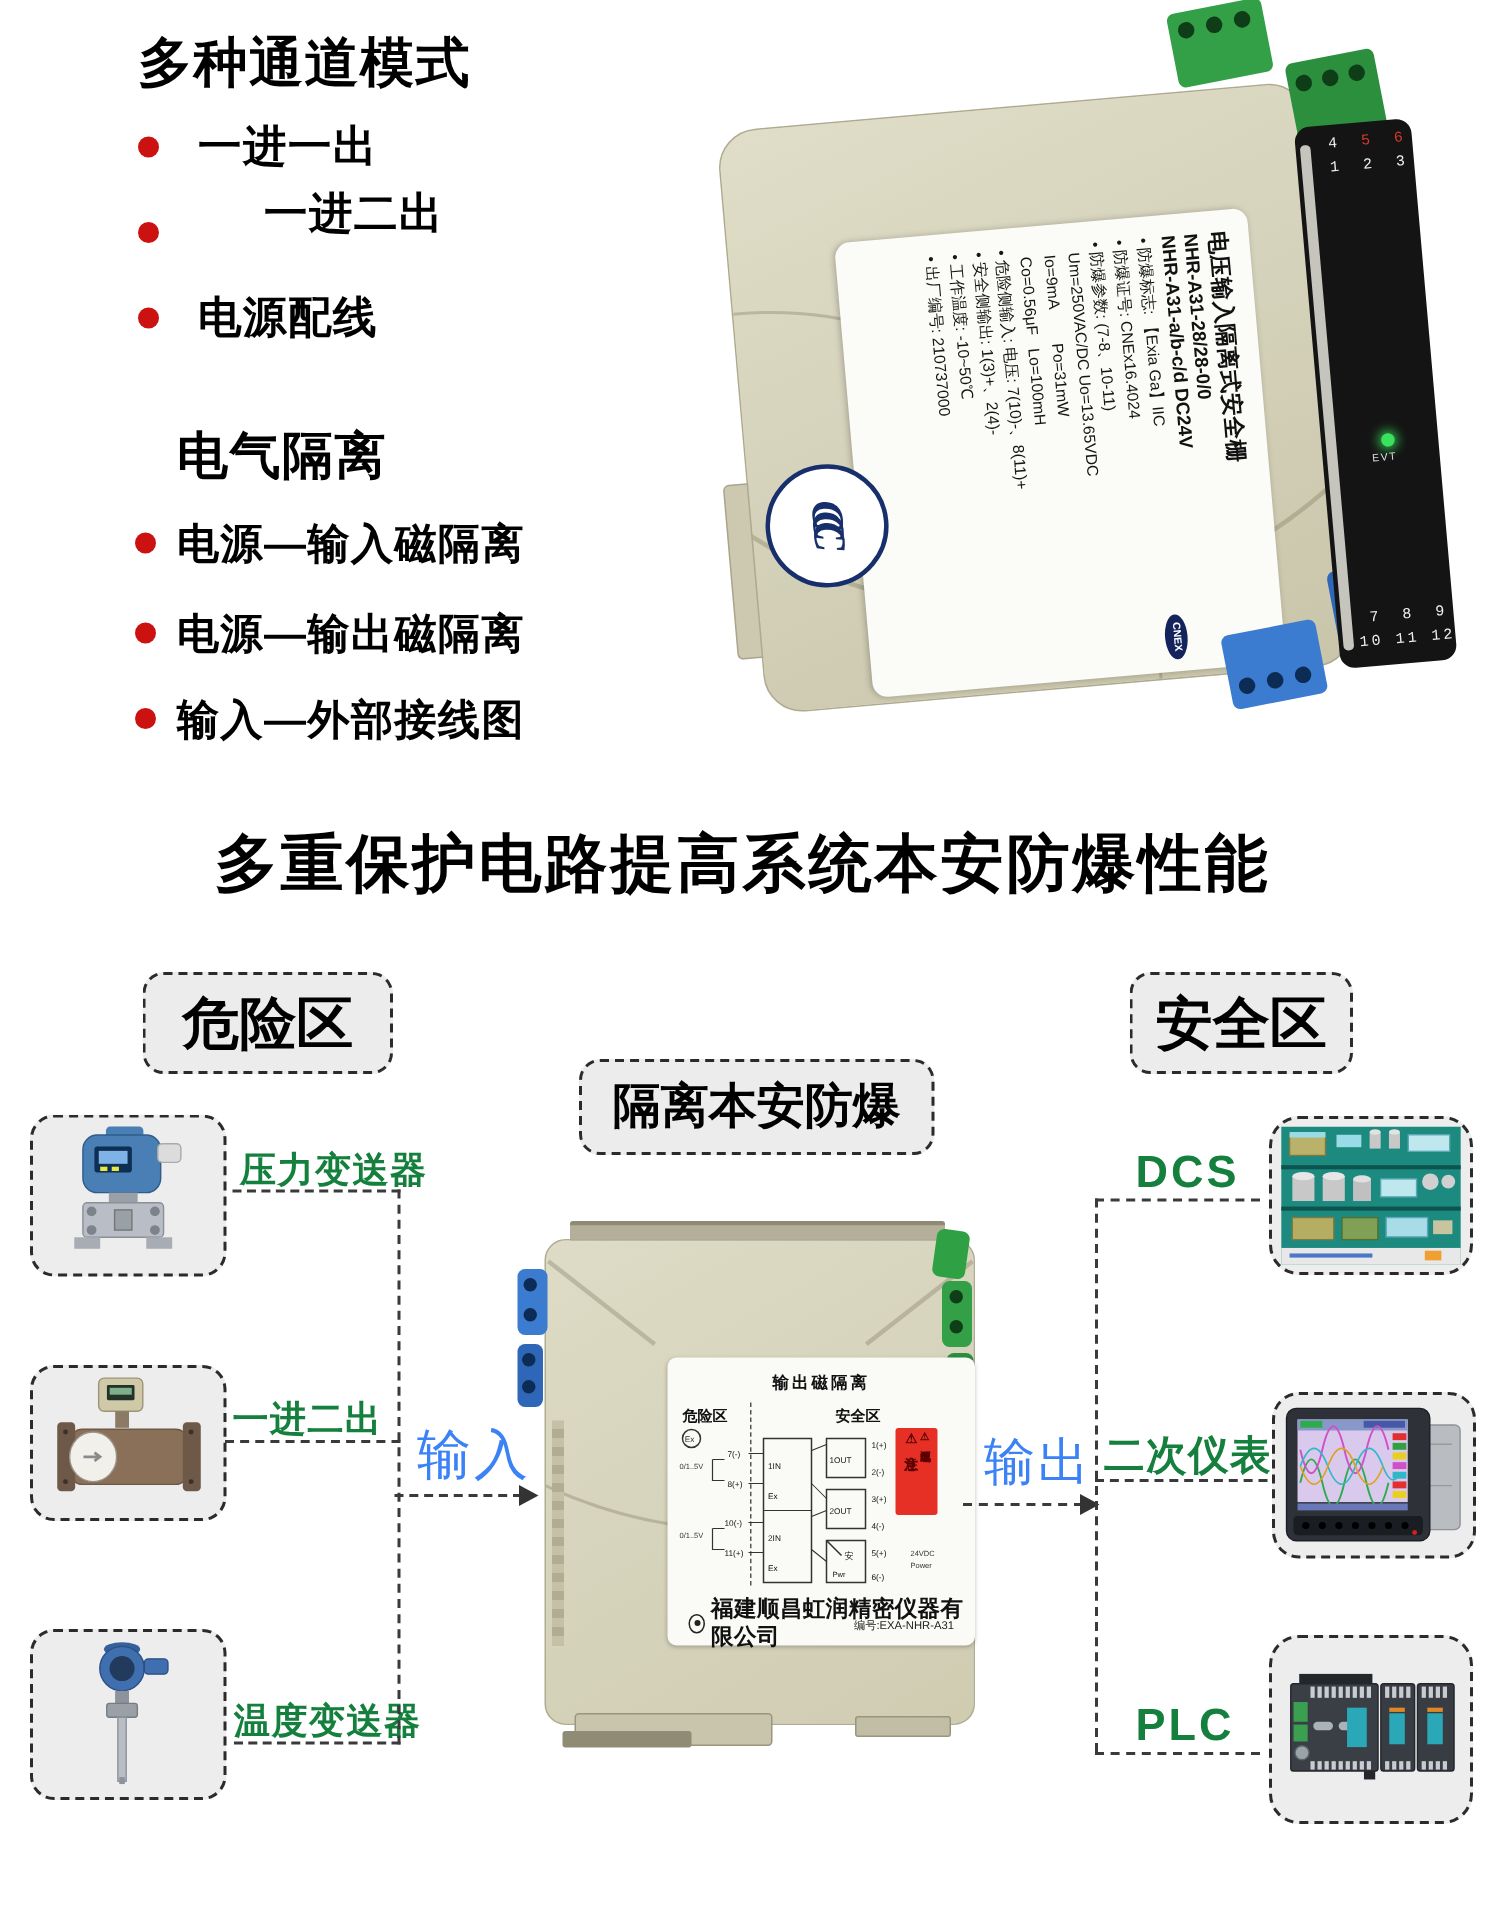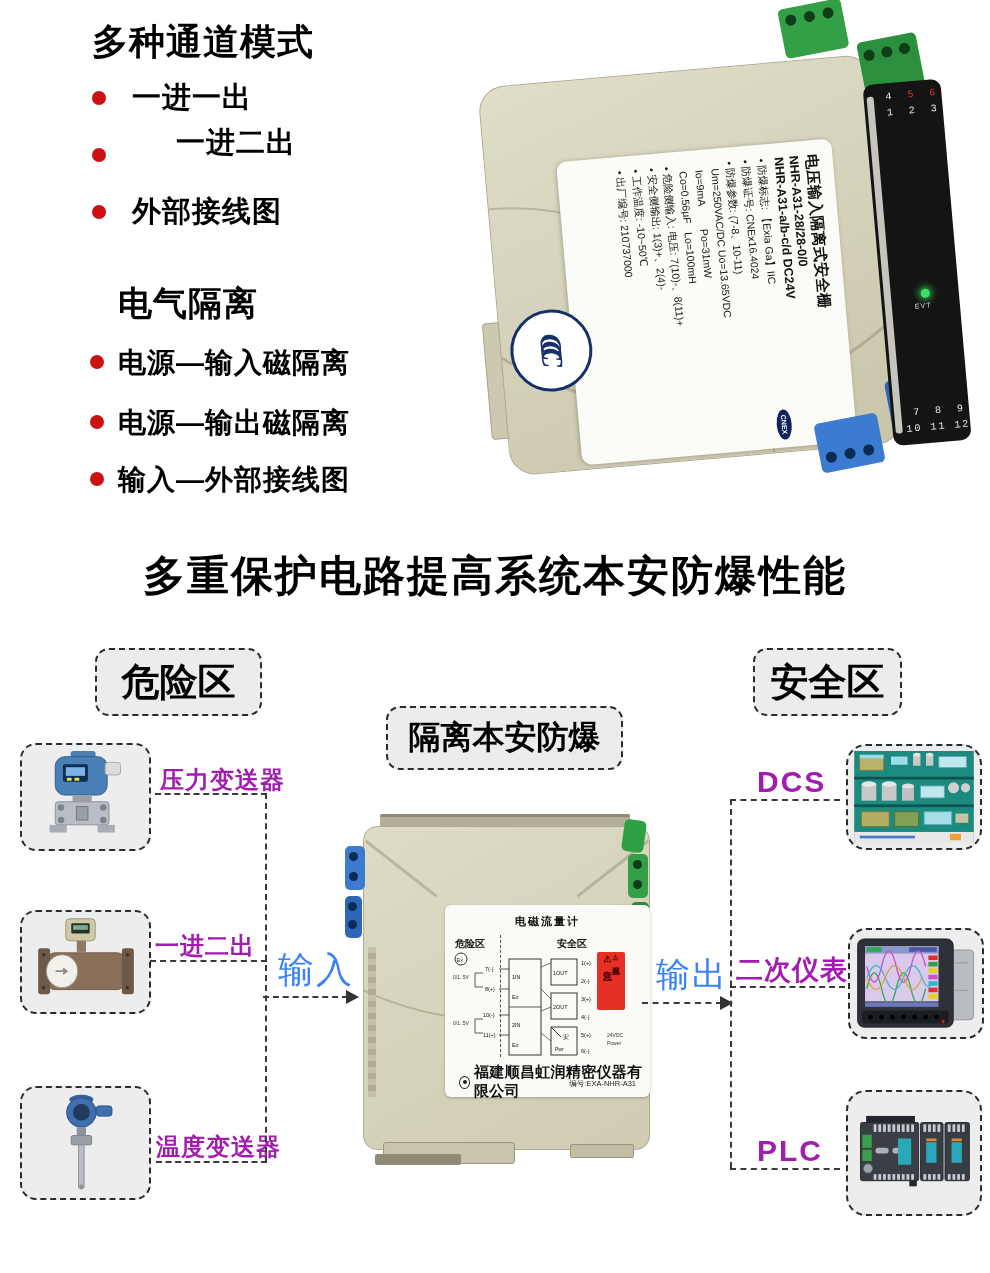--- a/index.html
+++ b/index.html
@@ -11,21 +11,21 @@
   .feat-item{font-size:29px;font-weight:700;color:#000;letter-spacing:1px;}
   .dot{width:14px;height:14px;border-radius:50%;background:#cc1111;}
   
   .headline{width:100%;text-align:center;font-size:42px;font-weight:700;letter-spacing:2px;color:#000;}
   
   .zone-box{background:#ececec;border:2px dashed #2b2b2b;border-radius:14px;
             display:flex;align-items:center;justify-content:center;font-weight:700;color:#000;}
   
   .card{background:#ededed;border:2px dashed #2b2b2b;border-radius:16px;
         display:flex;align-items:center;justify-content:center;overflow:hidden;}
-  .dev-label{font-weight:700;color:#a21caf;letter-spacing:1px;}
+  .dev-label{font-weight:700;color:#15803d;letter-spacing:1px;}
   .dash-h{border-top:2px dashed #3a3a3a;height:0;}
   .dash-v{border-left:2px dashed #3a3a3a;width:0;}
   .arrow-word{font-size:36px;font-weight:400;color:#3b82f6;letter-spacing:2px;}
   .arrow-head{width:0;height:0;border-left:13px solid #333;border-top:7px solid transparent;border-bottom:7px solid transparent;}
   
   #photo1{transform:rotate(-5deg);}
   .body1{background:linear-gradient(160deg,#e0ddc8 0%,#d6d3bc 45%,#c9c5aa 100%);
          border:1px solid #aeaa90;border-radius:26px;overflow:hidden;}
   .seam{border:3px solid rgba(110,105,80,.30);border-radius:50%;background:transparent;}
   .plabel{background:#fbfbf7;border-radius:10px;box-shadow:0 1px 4px rgba(0,0,0,.25);
@@ -65,21 +65,21 @@
 
 <div id="page">
 
   <div class="abs feat-title" style="left:92px;top:18px;">多种通道模式</div>
 
   <div class="abs dot" style="left:92px;top:91px;"></div>
   <div class="abs feat-item" style="left:132px;top:78px;">一进一出</div>
   <div class="abs dot" style="left:92px;top:148px;"></div>
   <div class="abs feat-item" style="left:130px;top:123px;margin-left:46px;">一进二出</div>
   <div class="abs dot" style="left:92px;top:205px;"></div>
-  <div class="abs feat-item" style="left:132px;top:192px;">外部接线图</div>
+  <div class="abs feat-item" style="left:132px;top:192px;">电源配线</div>
 
   <div class="abs feat-title" style="left:118px;top:281px;font-size:34px;">电气隔离</div>
 
   <div class="abs dot" style="left:90px;top:355px;"></div>
   <div class="abs feat-item" style="left:118px;top:344px;font-size:28px;">电源—输入磁隔离</div>
   <div class="abs dot" style="left:90px;top:415px;"></div>
   <div class="abs feat-item" style="left:118px;top:404px;font-size:28px;">电源—输出磁隔离</div>
   <div class="abs dot" style="left:90px;top:472px;"></div>
   <div class="abs feat-item" style="left:118px;top:461px;font-size:28px;">输入—外部接线图</div>
 
@@ -235,21 +235,21 @@
     <div class="abs tblock" style="left:283px;top:42px;width:20px;height:44px;background:#33a047;">
       <div class="thole" style="left:5px;top:6px;width:9px;height:9px;background:#0e3d18;"></div>
       <div class="thole" style="left:5px;top:26px;width:9px;height:9px;background:#0e3d18;"></div>
     </div>
     <div class="abs tblock" style="left:286px;top:90px;width:18px;height:42px;background:#2b8f3e;">
       <div class="thole" style="left:4px;top:6px;width:9px;height:9px;background:#0e3d18;"></div>
       <div class="thole" style="left:4px;top:24px;width:9px;height:9px;background:#0e3d18;"></div>
     </div>
 
     <div class="abs wlabel" style="left:100px;top:93px;width:205px;height:192px;">
-      <div class="abs wl-title" style="left:0;right:0;top:9px;">电磁流量计</div>
+      <div class="abs wl-title" style="left:0;right:0;top:9px;">输出磁隔离</div>
       <div class="abs wl-col" style="left:10px;top:32px;">危险区</div>
       <div class="abs wl-col" style="left:112px;top:32px;">安全区</div>
       <div class="abs" style="left:55px;top:30px;height:122px;border-left:1px dashed #555;"></div>
       <svg class="abs" style="left:6px;top:44px;" width="192" height="112" viewBox="0 0 192 112">
         <circle cx="10" cy="10" r="6" fill="none" stroke="#333"></circle>
         <text x="5.5" y="12.5" font-size="5.5" fill="#333">Ex</text>
         <text x="2" y="30" font-size="5" fill="#333">0/1..5V</text>
         <text x="2" y="76" font-size="5" fill="#333">0/1..5V</text>
         <path d="M24 24 h8 m-8 0 v14 h8 M24 70 h8 m-8 0 v14 h8" stroke="#333" fill="none" stroke-width="0.8"></path>
         <text x="34" y="22" font-size="5.5" fill="#111">7(-)</text>

